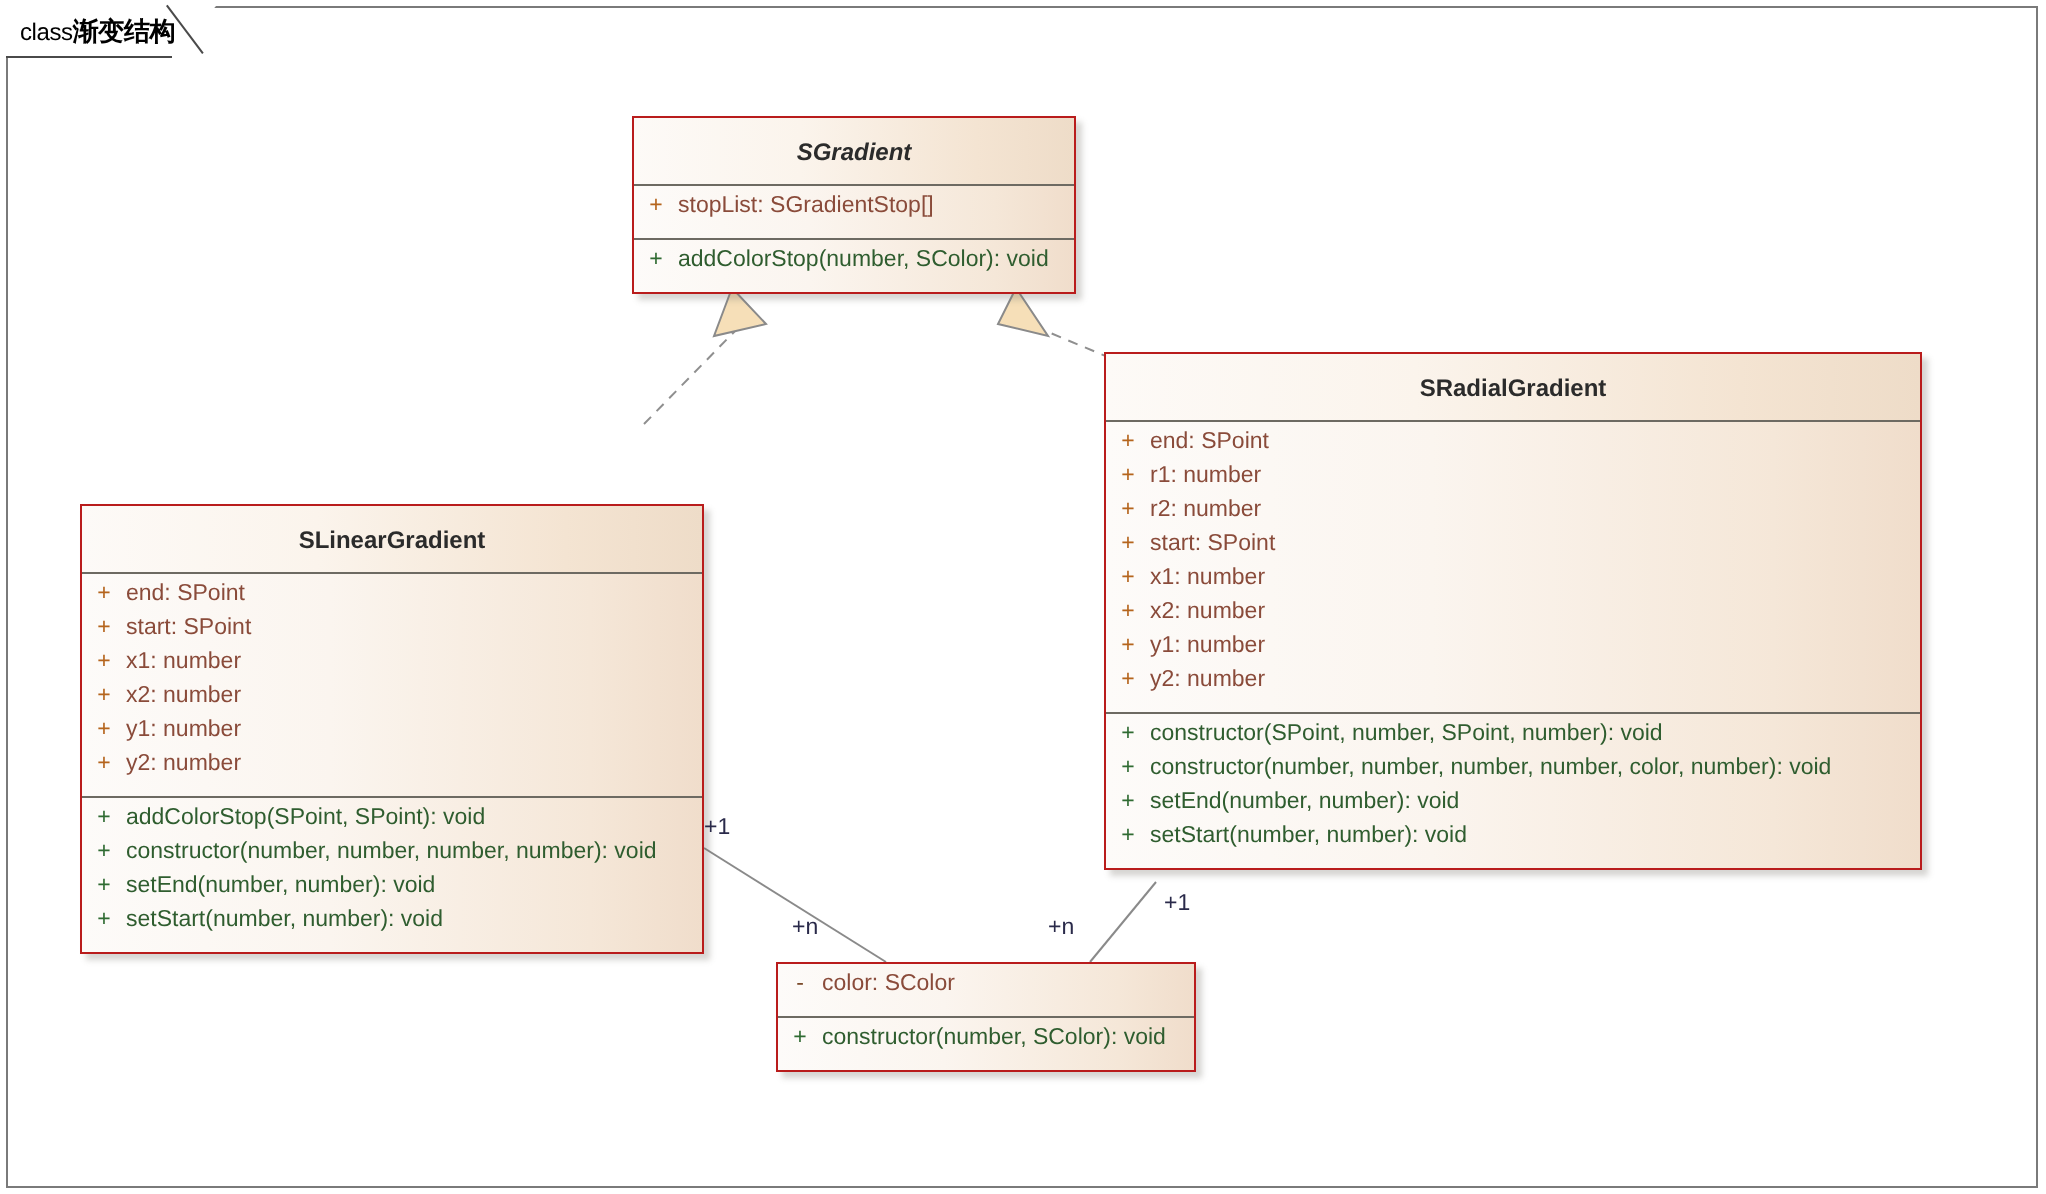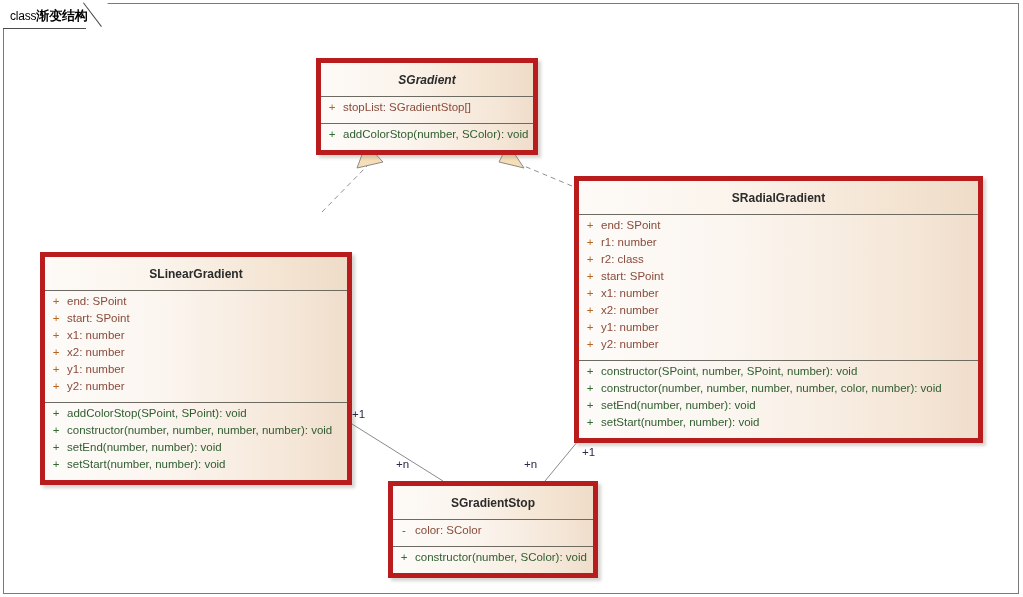--- a/index.html
+++ b/index.html
@@ -56,21 +56,21 @@
   }
   .title-text .cn { font-weight: bold; font-size: 13px; margin-top: 35px; }
 
   
   #links { position: absolute; left: 0; top: 0; width: 1023px; height: 597px; z-index: 1; }
 
   
   .klass {
     position: absolute;
     z-index: 3;
-    border: 5px solid #b91c1c;
+    border: 1px solid #b91c1c;
     background: #fdf8f3;
     box-shadow: 3px 3px 3px rgba(120,115,105,0.30);
   }
   .k-head {
     height: 34px;
     display: flex; align-items: center; justify-content: center;
     background: linear-gradient(to right, #fdfaf7 0%, #fbf4ec 38%, #f4e4d2 78%, #eedcc8 100%);
     border-bottom: 1px solid #6d6a62;
     font-size: 12px;
     font-weight: bold;
@@ -98,21 +98,21 @@
   }
   .vis.attr { color: #b5651d; }
   .vis.meth { color: #2f6b32; }
   .vis.priv { color: #7a4a2a; }
   .nm.attr { color: #8a4b3a; }
   .nm.meth { color: #2f5d2f; }
 
   
   #box-sgradient      { left: 316px; top: 58px;  width: 222px; }
   #box-slinear        { left: 40px;  top: 210px; width: 312px; margin-top: 42px; }
-  #box-sradial        { left: 574px; top: 176px; width: 409px; }
+  #box-sradial        { left: 552px; top: 176px; width: 409px; }
   #box-sgradientstop  { left: 388px; top: 481px; width: 210px; }
 
   
   .mult {
     position: absolute;
     z-index: 4;
     font-size: 11.5px;
     color: #2a2a4a;
     white-space: nowrap;
   }
@@ -220,21 +220,21 @@
       <div class="row">
           <span class="vis attr">+</span>
           <span class="nm attr">end: SPoint</span>
         </div>
       <div class="row">
           <span class="vis attr">+</span>
           <span class="nm attr">r1: number</span>
         </div>
       <div class="row">
           <span class="vis attr">+</span>
-          <span class="nm attr">r2: class</span>
+          <span class="nm attr">r2: number</span>
         </div>
       <div class="row">
           <span class="vis attr">+</span>
           <span class="nm attr">start: SPoint</span>
         </div>
       <div class="row">
           <span class="vis attr">+</span>
           <span class="nm attr">x1: number</span>
         </div>
       <div class="row">
@@ -264,21 +264,20 @@
           <span class="nm meth">setEnd(number, number): void</span>
         </div>
       <div class="row">
           <span class="vis meth">+</span>
           <span class="nm meth">setStart(number, number): void</span>
         </div>
     </div>
   </div>
 
   <div class="klass" id="box-sgradientstop">
-    <div class="k-head">SGradientStop</div>
     <div class="k-sect">
       <div class="row">
         <span class="vis priv">-</span>
         <span class="nm attr">color: SColor</span>
       </div>
     </div>
     <div class="k-sect">
       <div class="row">
         <span class="vis meth">+</span>
         <span class="nm meth">constructor(number, SColor): void</span>

